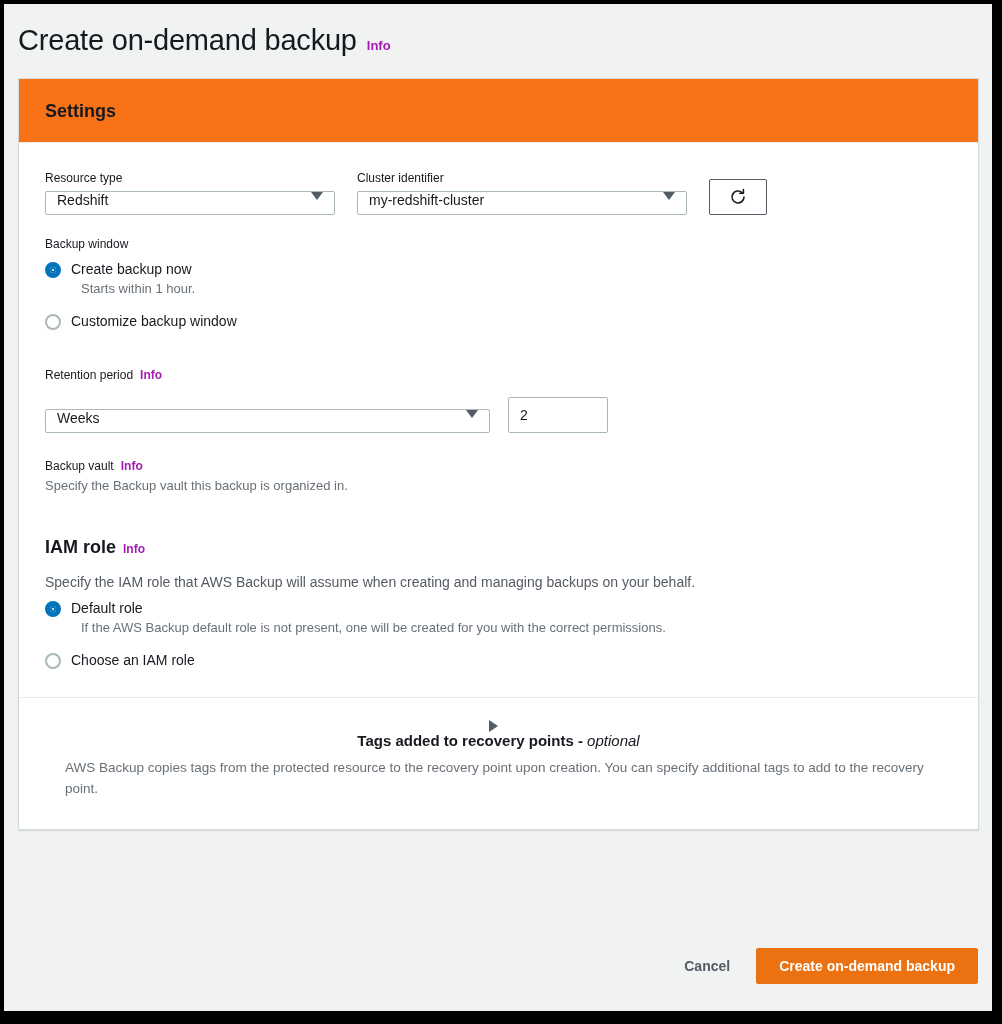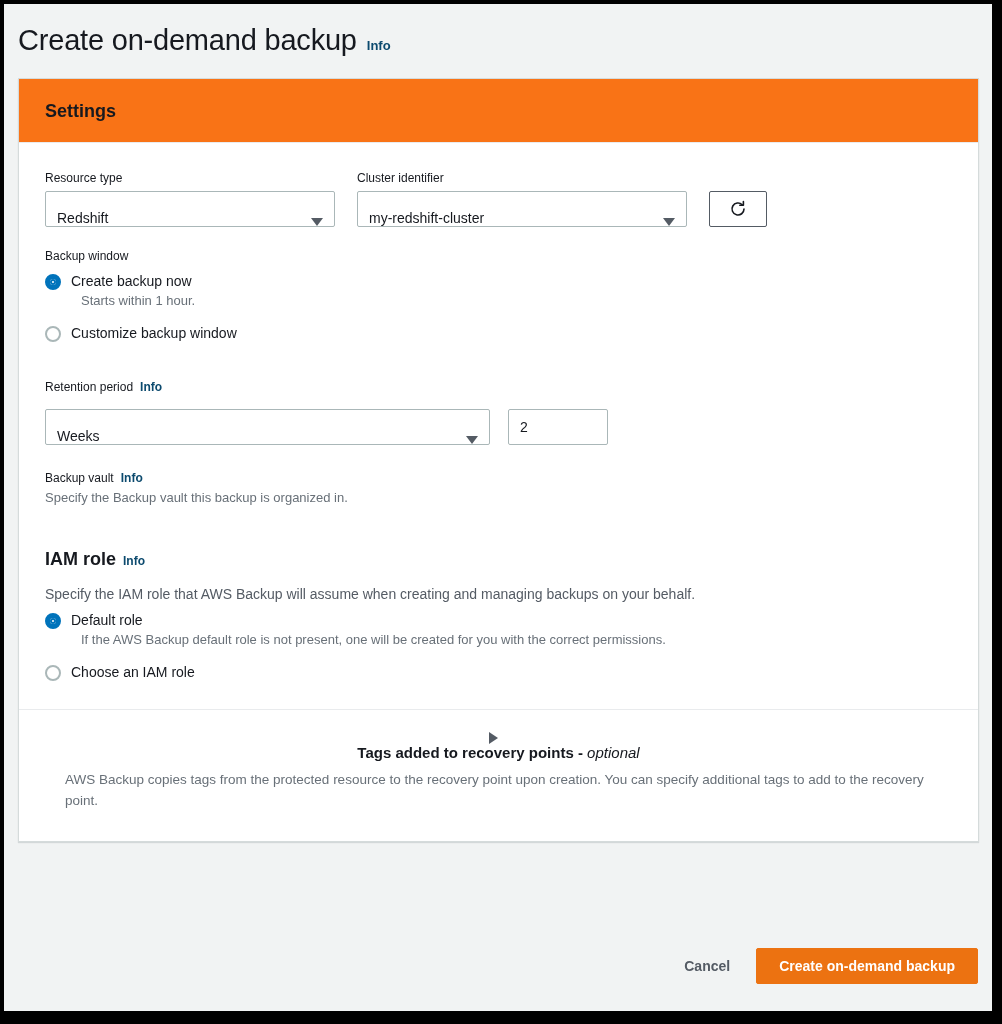--- a/index.html
+++ b/index.html
@@ -31,21 +31,21 @@
     display: flex;
     align-items: baseline;
   }
   .page-title {
     font-size: 29px;
     font-weight: 400;
     color: #16191f;
     letter-spacing: -0.2px;
   }
   .info-link {
-    color: #0c4a6e;
+    color: #a21caf;
     font-size: 13px;
     font-weight: 700;
     margin-left: 10px;
     text-decoration: none;
     cursor: pointer;
   }
   .info-link.sm { font-size: 12px; margin-left: 7px; }
 
   
   .card {
@@ -84,27 +84,27 @@
   .field-desc {
     font-size: 13px;
     color: #687078;
     margin-bottom: 8px;
   }
   .row { display: flex; align-items: flex-end; }
   .gap-22 { gap: 22px; }
 
   .select {
     position: relative;
-    height: 36px;
+    height: 24px;
     border: 1px solid #aab7b8;
     border-radius: 2px;
     background: #ffffff;
     box-sizing: border-box;
     display: flex;
-    align-items: flex-end;
+    align-items: flex-start;
     padding: 0 32px 0 11px;
     font-size: 14px;
     color: #16191f;
     cursor: pointer;
     user-select: none;
   }
   .select .caret {
     position: absolute;
     right: 11px;
     width: 0; height: 0;

